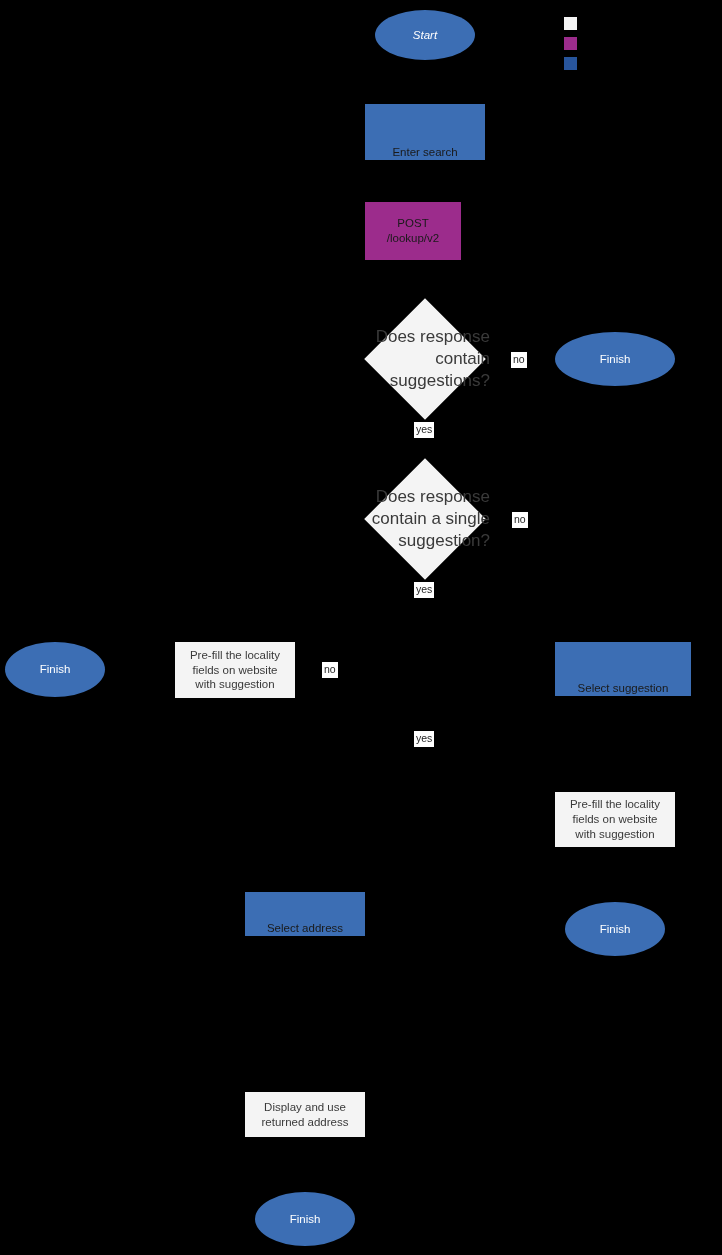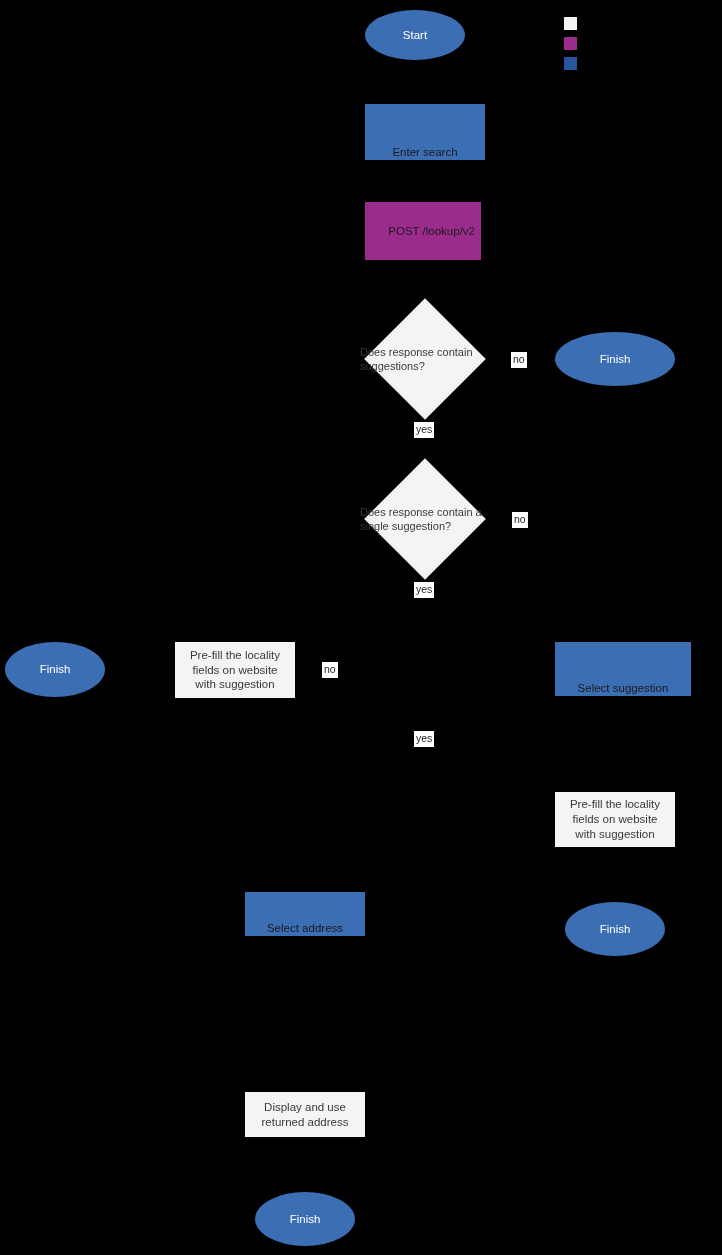--- a/index.html
+++ b/index.html
@@ -57,22 +57,22 @@
     inset: 0;
     background: #F4F4F4;
     transform: rotate(45deg);
   }
   .diamond-text {
     position: absolute;
     inset: 0;
     display: flex;
     align-items: center;
     justify-content: center;
-    text-align: left;
-    font-size: 11px;
+    text-align: right;
+    font-size: 17px;
     line-height: 1.28;
     color: #3A3A3A;
     font-family: "Liberation Sans", sans-serif;
     z-index: 2;
   }
   .edge-label {
     position: absolute;
     background: #FFFFFF;
     color: #262626;
     font-size: 10.5px;
@@ -134,29 +134,29 @@
   <div class="connector" style="left:424px; top:60px; width:2px; height:44px;"></div>
   <div class="connector" style="left:424px; top:160px; width:2px; height:40px;"></div>
   <div class="connector" style="left:424px; top:261px; width:2px; height:38px;"></div>
   <div class="connector" style="left:485px; top:358px; width:70px; height:2px;"></div>
   <div class="connector" style="left:424px; top:419px; width:2px; height:40px;"></div>
   <div class="connector" style="left:485px; top:518px; width:70px; height:2px;"></div>
   <div class="connector" style="left:424px; top:579px; width:2px; height:40px;"></div>
   <div class="connector" style="left:295px; top:668px; width:70px; height:2px;"></div>
   <div class="connector" style="left:424px; top:729px; width:2px; height:30px;"></div>
 
-  <div class="node ellipse" style="left:365px; top:10px; width:100px; height:50px;">
+  <div class="node ellipse" style="left:375px; top:10px; width:100px; height:50px;font-style:italic;">
     <span class="lbl">Start</span>
   </div>
 
   <div class="node proc-blue" style="left:365px; top:104px; width:120px; height:56px;">
     <span class="lbl">Enter search</span>
   </div>
 
-  <div class="node proc-magenta" style="left:365px; top:202px; width:116px; height:58px;justify-content:flex-end;">
+  <div class="node proc-magenta" style="left:365px; top:202px; width:96px; height:58px;justify-content:flex-end;">
     <span class="lbl">POST /lookup/v2</span>
   </div>
 
   <div class="diamond-wrap" style="left:382px; top:316px; width:86px; height:86px;">
     <div class="diamond-shape"></div>
     <div class="diamond-text" style="left:-22px; right:-22px;">Does response contain suggestions?</div>
   </div>
   <div class="edge-label" style="left:511px; top:352px;">no</div>
   <div class="edge-label" style="left:414px; top:422px;">yes</div>
 

